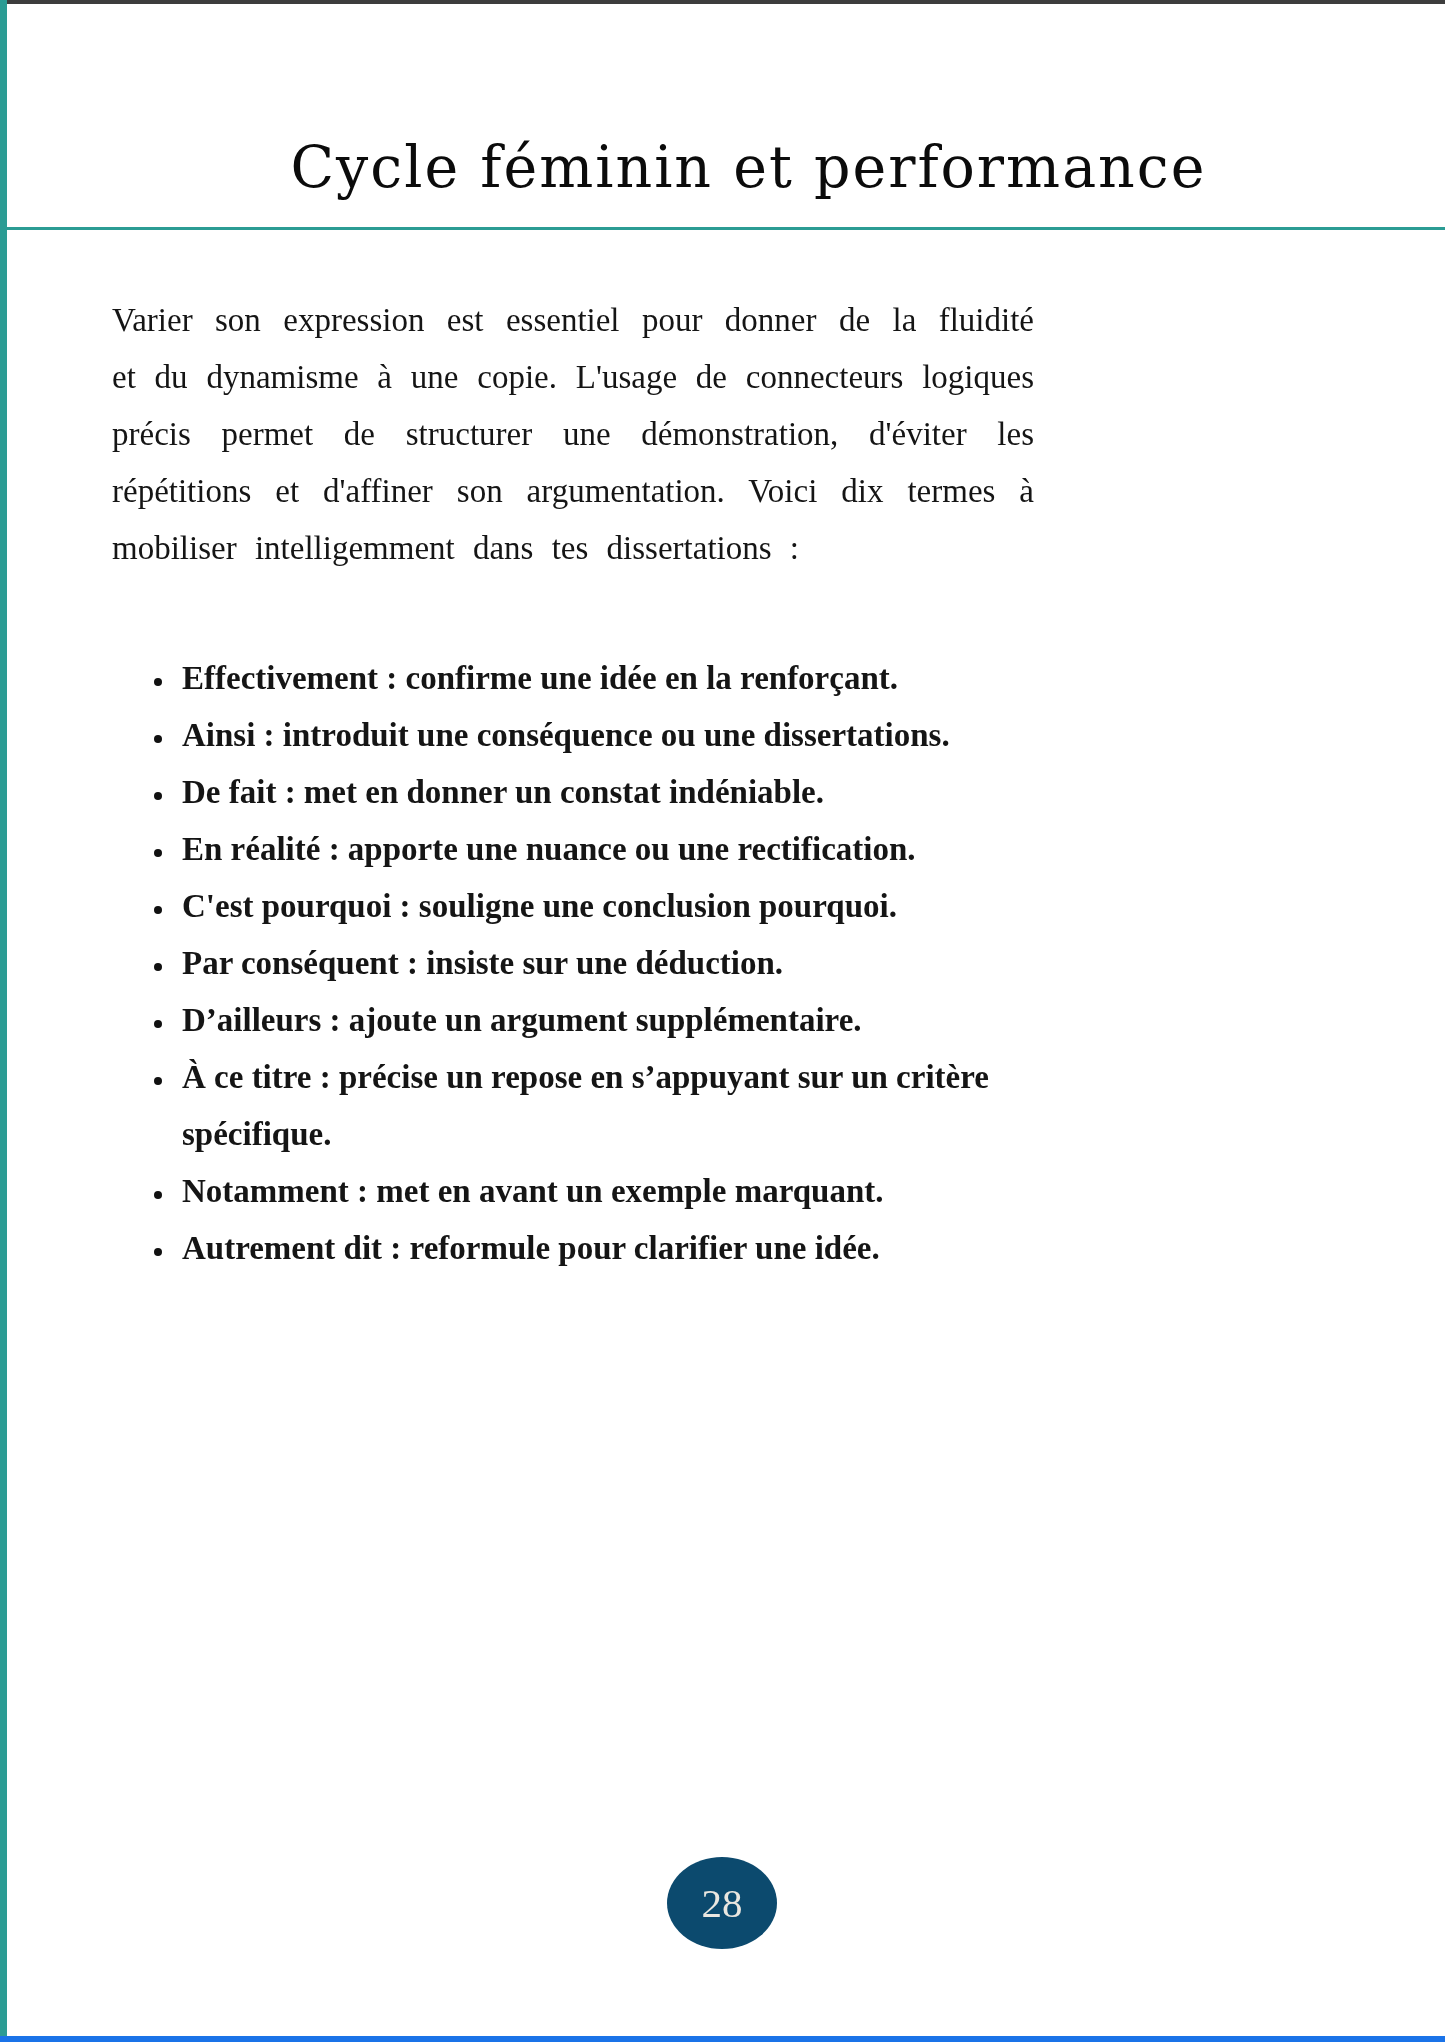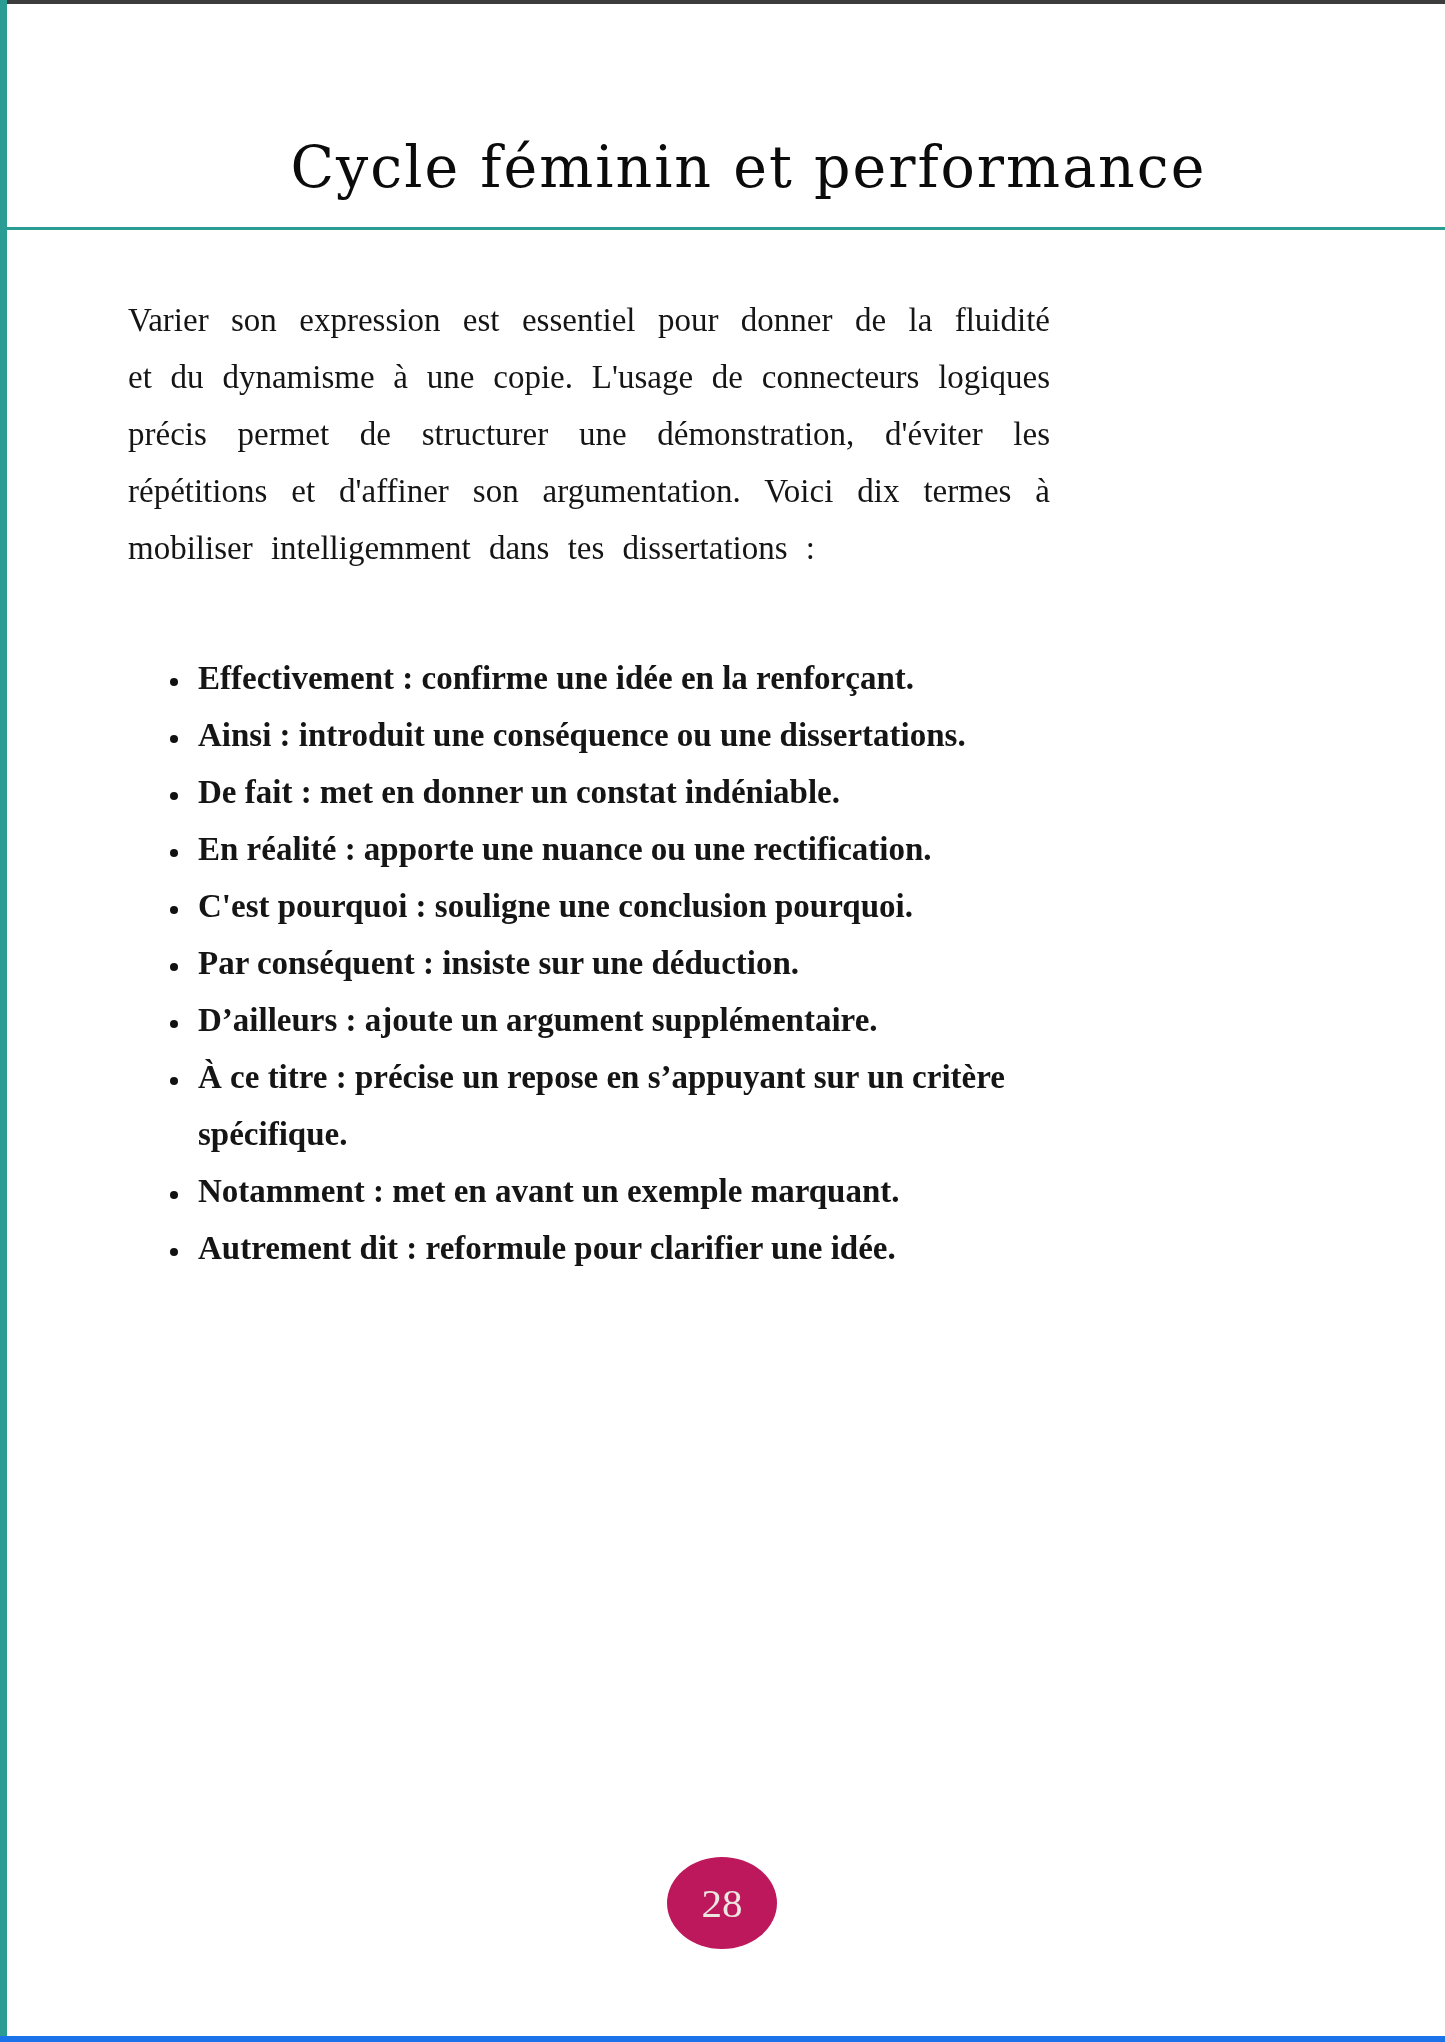--- a/index.html
+++ b/index.html
@@ -47,21 +47,21 @@
   }
   .title-divider {
     position: absolute;
     top: 227px; left: 0;
     width: 100%; height: 0;
     border-top: 3px solid #2b9c94;
   }
   
   .content {
     position: absolute;
-    left: 128px;
+    left: 112px;
     top: 292px;
     width: 922px;
     font-size: 33px;
     line-height: 57px;
   }
   .intro {
     margin: 0;
     text-align: justify;
     text-justify: inter-word;
     word-spacing: 10px;
@@ -86,21 +86,21 @@
     text-align: left;
   }
   
   .page-badge {
     position: absolute;
     left: 667px;
     top: 1857px;
     width: 110px;
     height: 92px;
     border-radius: 50%;
-    background: #be185d;
+    background: #0c4a6e;
     display: flex;
     align-items: center;
     justify-content: center;
     color: #eae7e0;
     font-size: 41px;
   }
 </style>
 </head>
 <body>
 

